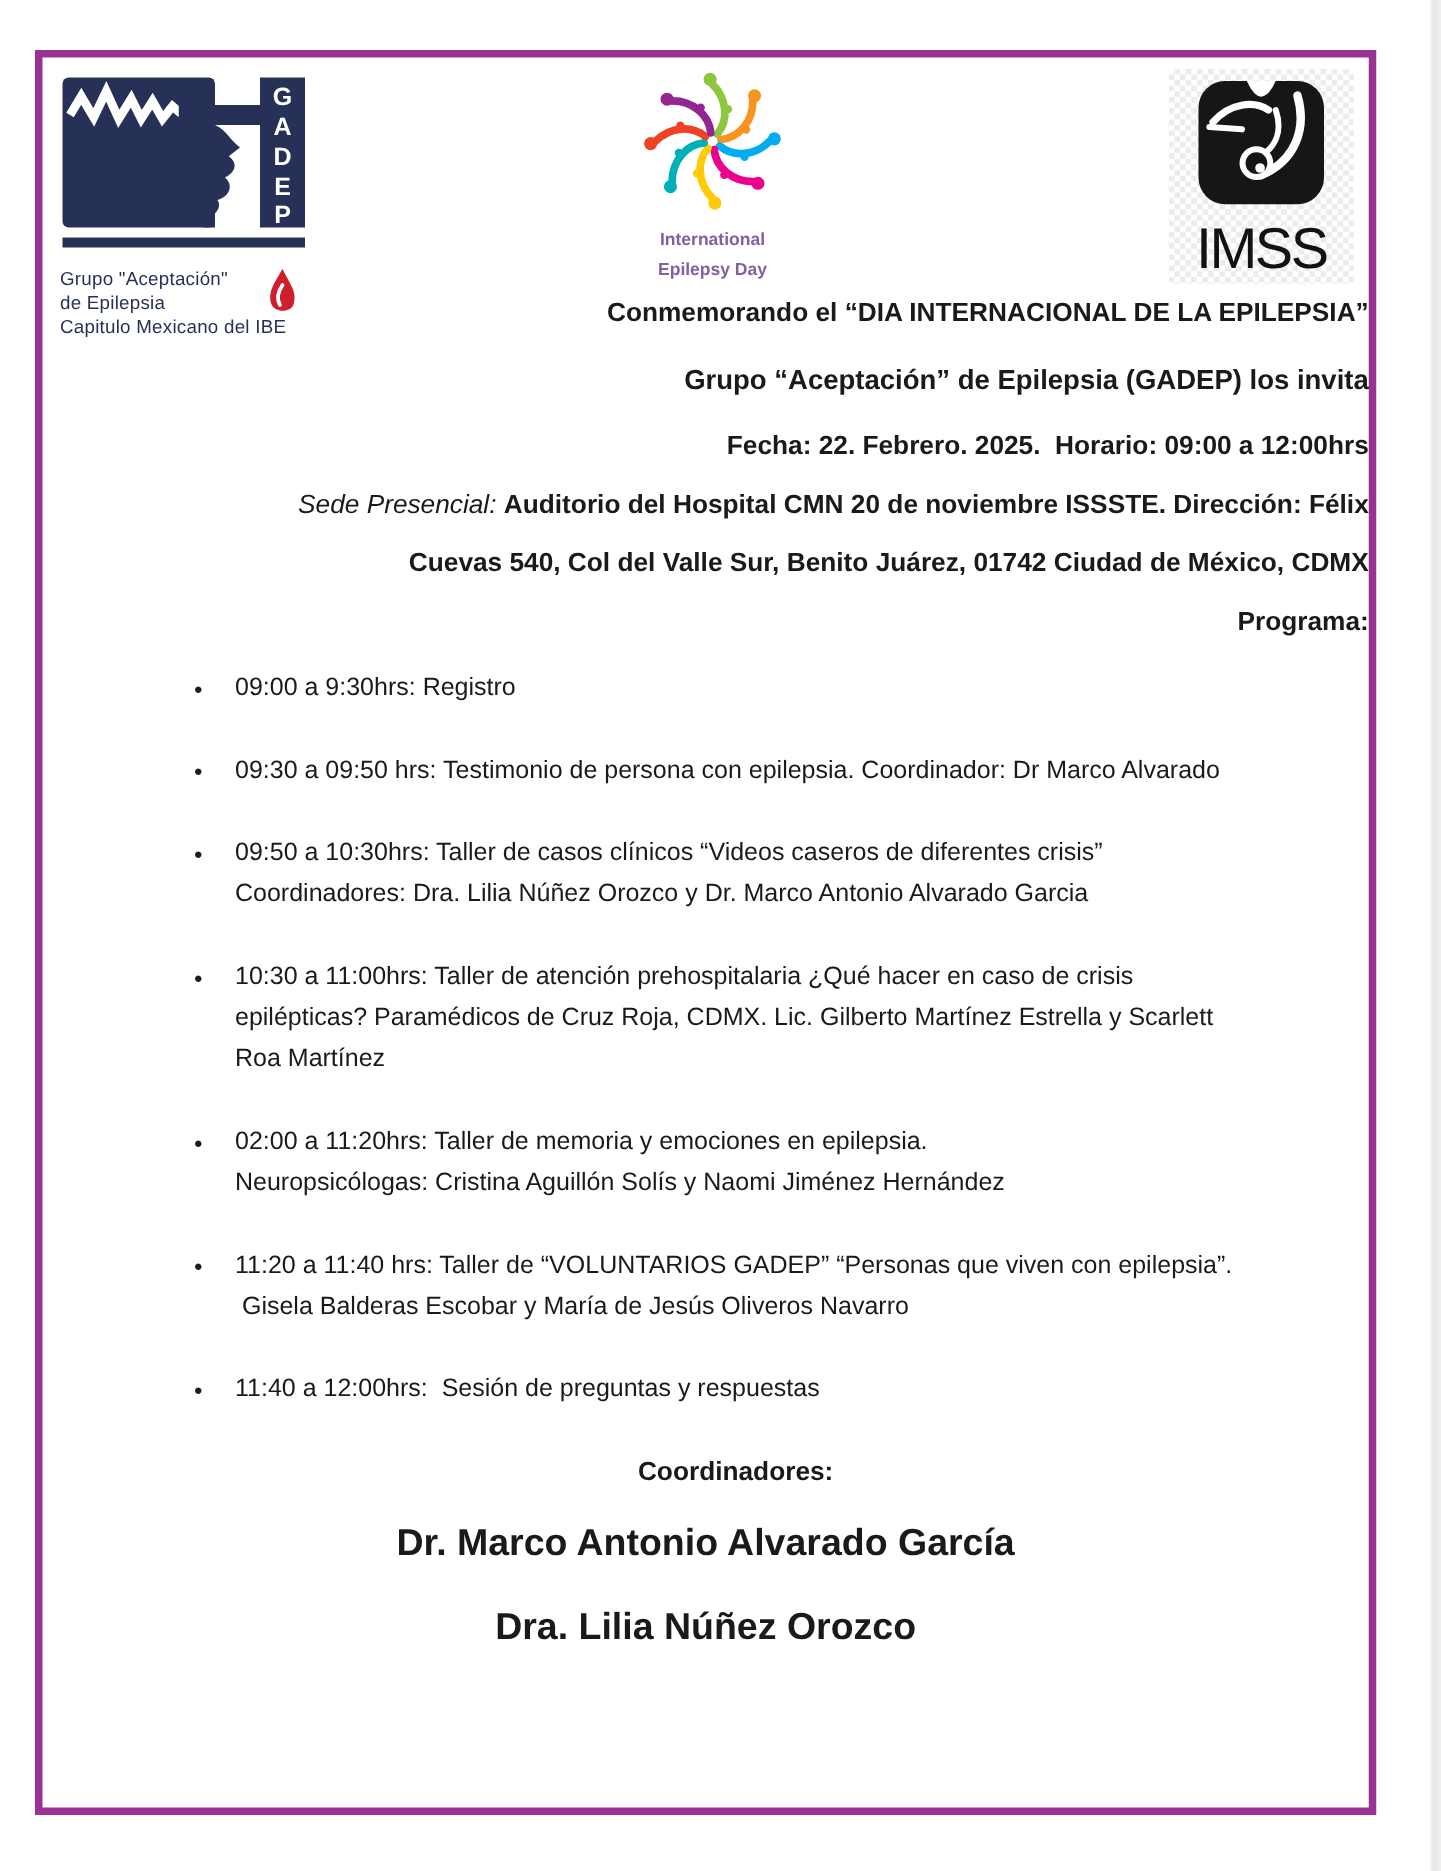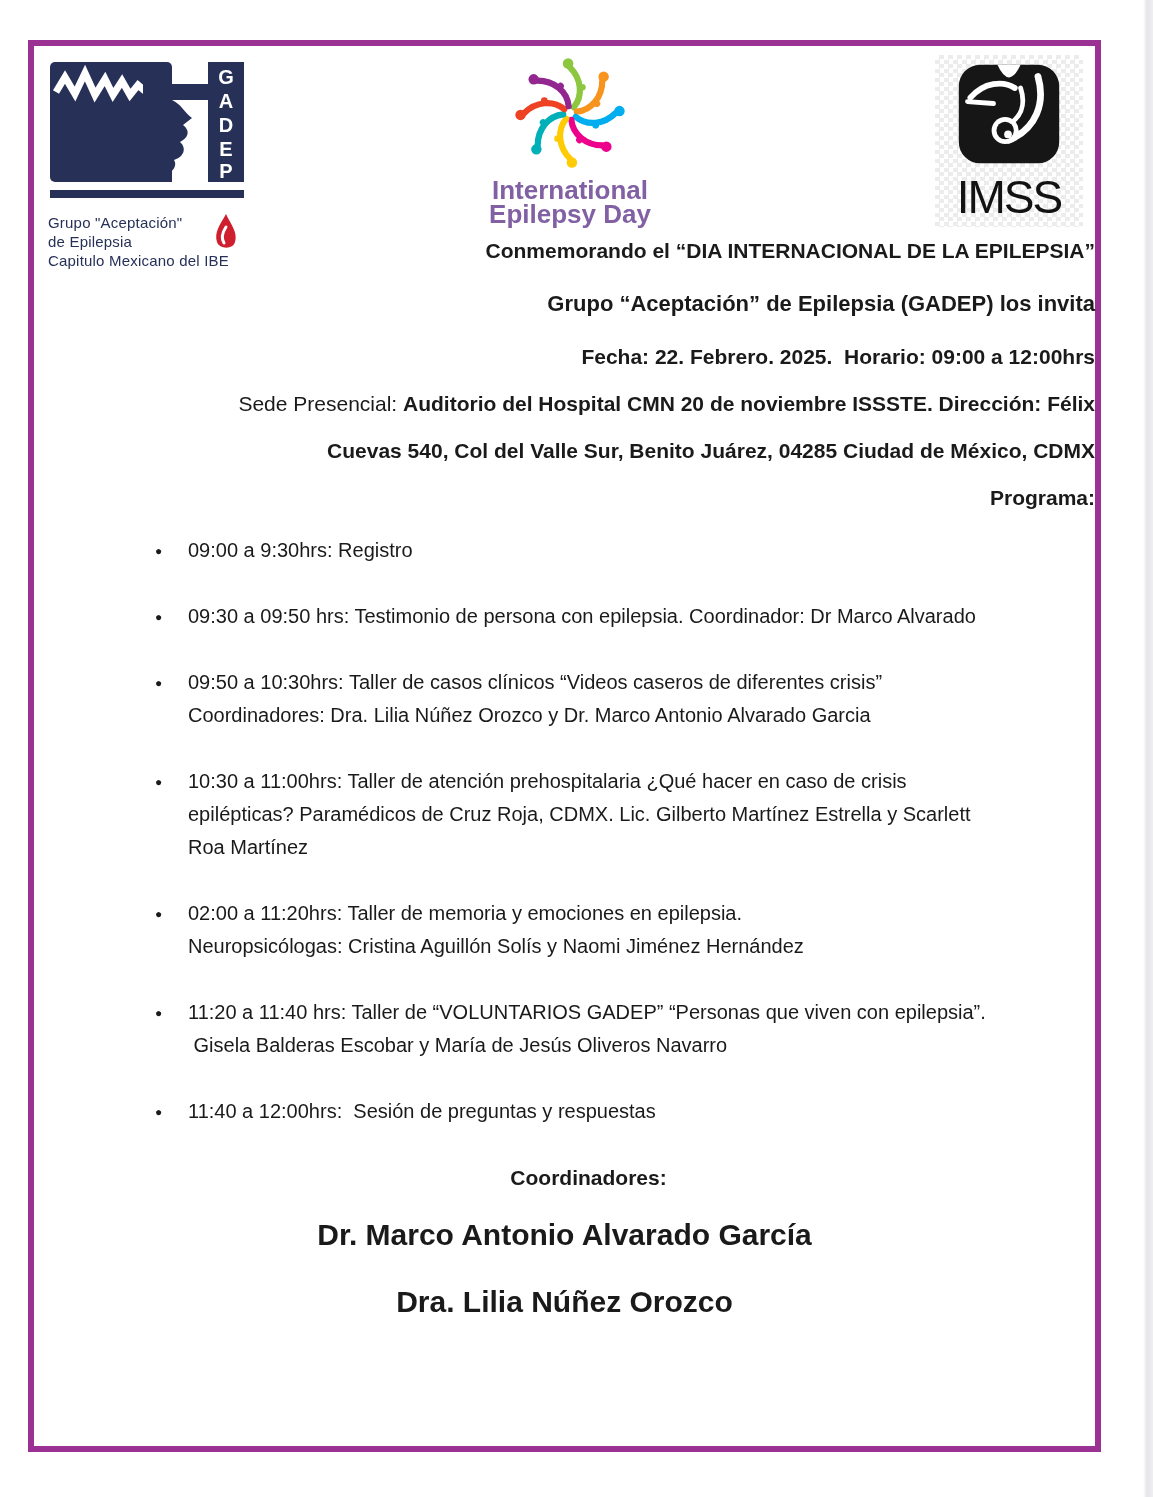--- a/index.html
+++ b/index.html
@@ -16,34 +16,34 @@
   .logos { position:absolute; left:0; top:0; width:100%; height:195px; }
 
   
   .gadep { position:absolute; left:14px; top:14px; width:205px; }
   .gadep-captions { margin-top:4px; position:relative; width:200px; }
   .gadep-cap { font-size:15px; line-height:19px; color:#273158; letter-spacing:.2px; }
   .gadep-flame { position:absolute; right:8px; top:0; }
 
   
   .ied { position:absolute; left:446px; top:8px; width:180px; text-align:center; }
-  .ied-text { margin-top:2px; font-weight:bold; color:#8260a4; font-size:26px; line-height:24px; }
+  .ied-text { margin-top:2px; font-weight:bold; color:#8260a4; font-size:14px; line-height:24px; }
 
   
   .imss { position:absolute; left:901px; top:9px; width:148px; height:172px;
     background:repeating-conic-gradient(#ececec 0% 25%, #ffffff 0% 50%) 0 0 / 9px 9px;
     text-align:center; }
   .imss-word { font-weight:normal; font-size:46px; line-height:44px; letter-spacing:-2px; color:#121212;
     margin-top:-2px; }
 
   
   .content { position:absolute; left:0; top:0; width:100%; padding-top:188px; }
   .hline { text-align:right; font-size:21px; line-height:33px; font-weight:bold; margin-bottom:20px; }
   .hline.big { font-size:22px; }
-  .hline .normal { font-weight:normal; }
+  .hline .normal { font-weight:normal;font-style:italic; }
   .hline.tight { margin-bottom:14px; }
 
   .program { margin:16px 0 0 121px; width:850px; }
   .pitem { position:relative; padding-left:33px; width:843px;
     font-size:20px; line-height:33px; margin-bottom:33px; }
   .pitem::before { content:"●"; position:absolute; left:0; top:1px; font-size:12px; }
   .b { font-weight:normal; }
 
   .footer { text-align:center; }
   .coord-label { font-size:21px; font-weight:bold; line-height:33px; margin-bottom:21px;padding-left:48px; }
@@ -157,21 +157,21 @@
         </svg>
         <div class="imss-word">IMSS</div>
       </div>
     </div>
 
     <div class="content">
       <div class="hline">Conmemorando el “DIA INTERNACIONAL DE LA EPILEPSIA”</div>
       <div class="hline big">Grupo “Aceptación” de Epilepsia (GADEP) los invita</div>
       <div class="hline tight">Fecha: 22. Febrero. 2025.&nbsp; Horario: 09:00 a 12:00hrs</div>
       <div class="hline tight"><span class="normal">Sede Presencial: </span><span>Auditorio del Hospital CMN 20 de noviembre ISSSTE. Dirección: Félix</span></div>
-      <div class="hline tight">Cuevas 540, Col del Valle Sur, Benito Juárez, 04285 Ciudad de México, CDMX</div>
+      <div class="hline tight">Cuevas 540, Col del Valle Sur, Benito Juárez, 01742 Ciudad de México, CDMX</div>
       <div class="hline">Programa:</div>
 
       <div class="program">
           <div class="pitem"><span>09:00 a 9:30hrs: </span><span class="b">Registro</span></div>
           <div class="pitem"><span>09:30 a 09:50 hrs: </span><span class="b">Testimonio de persona con epilepsia</span><span>. Coordinador: Dr Marco Alvarado</span></div>
           <div class="pitem"><span>09:50 a 10:30hrs: </span><span class="b">Taller de casos clínicos</span><span> “Videos caseros de diferentes crisis” Coordinadores: Dra. Lilia Núñez Orozco y Dr. Marco Antonio Alvarado Garcia</span></div>
           <div class="pitem"><span>10:30 a 11:00hrs: </span><span class="b">Taller de atención prehospitalaria</span><span> ¿Qué hacer en caso de crisis epilépticas? Paramédicos de Cruz Roja, CDMX. Lic. Gilberto Martínez Estrella y Scarlett Roa Martínez</span></div>
           <div class="pitem"><span>02:00 a 11:20hrs: </span><span class="b">Taller de memoria y emociones en epilepsia.</span><br><span>Neuropsicólogas: Cristina Aguillón Solís y Naomi Jiménez Hernández</span></div>
           <div class="pitem"><span>11:20 a 11:40 hrs: </span><span class="b">Taller de “VOLUNTARIOS GADEP”</span><span> “Personas que viven con epilepsia”. &nbsp;Gisela Balderas Escobar y María de Jesús Oliveros Navarro</span></div>
           <div class="pitem"><span>11:40 a 12:00hrs: &nbsp;</span><span class="b">Sesión de preguntas y respuestas</span></div>

